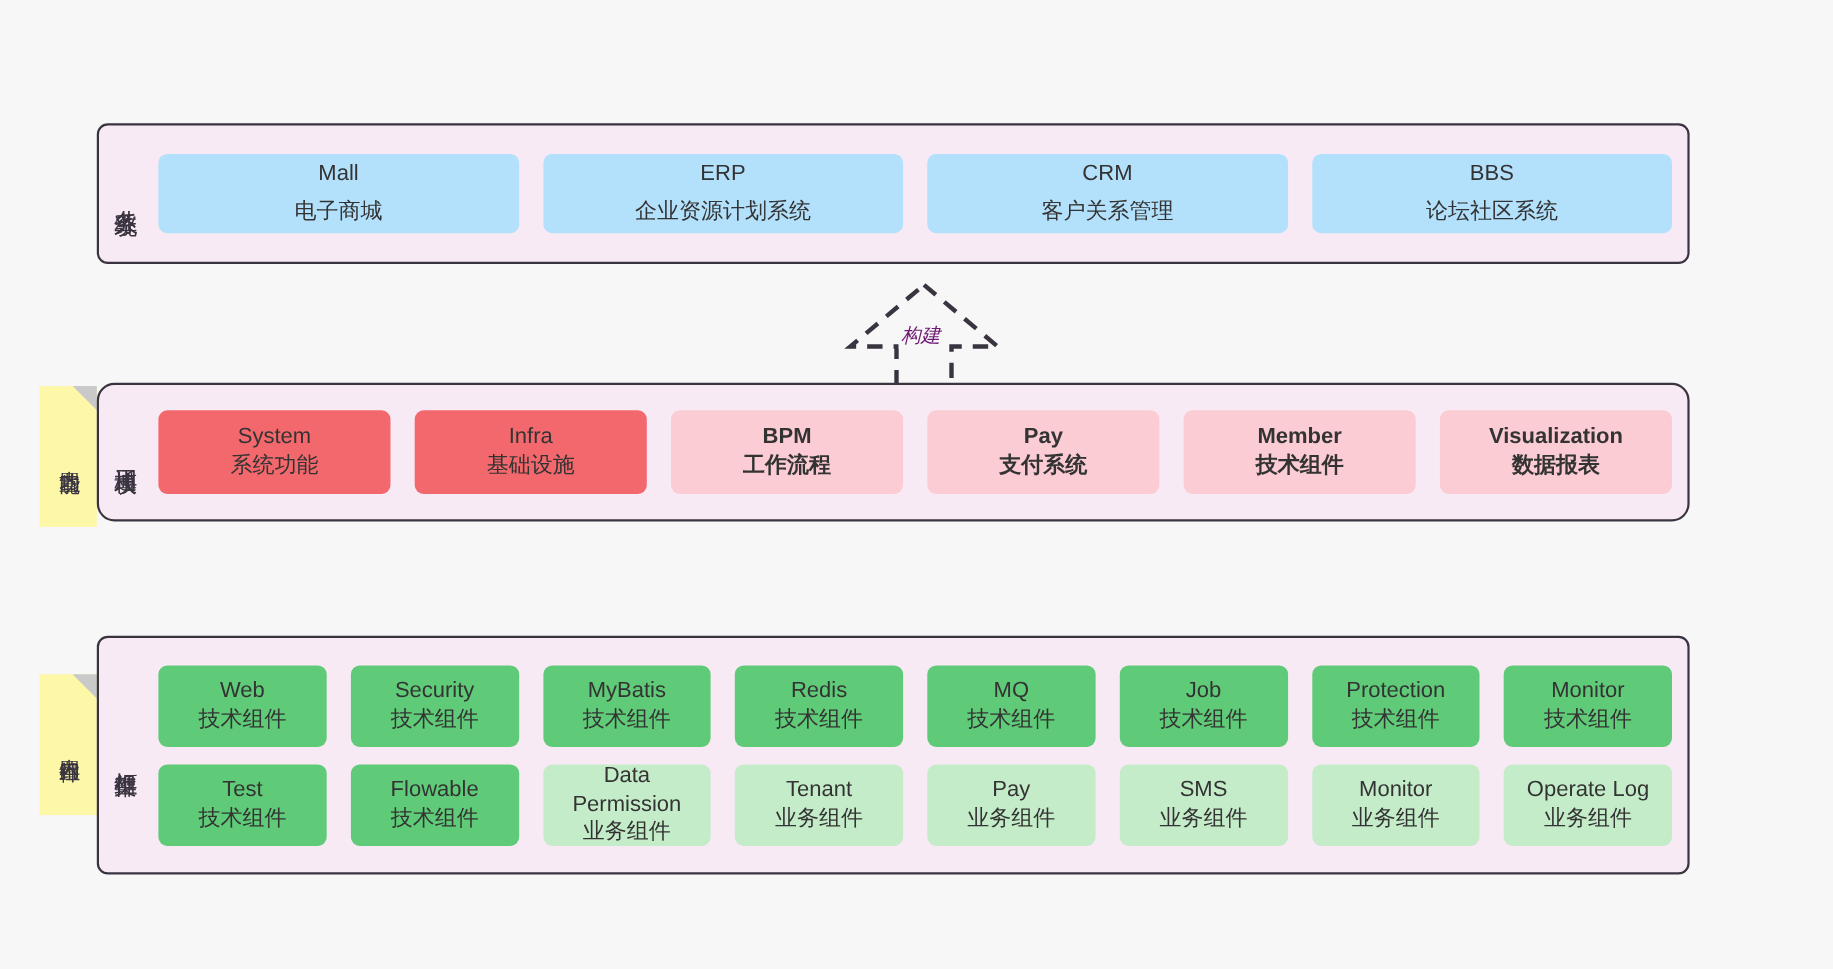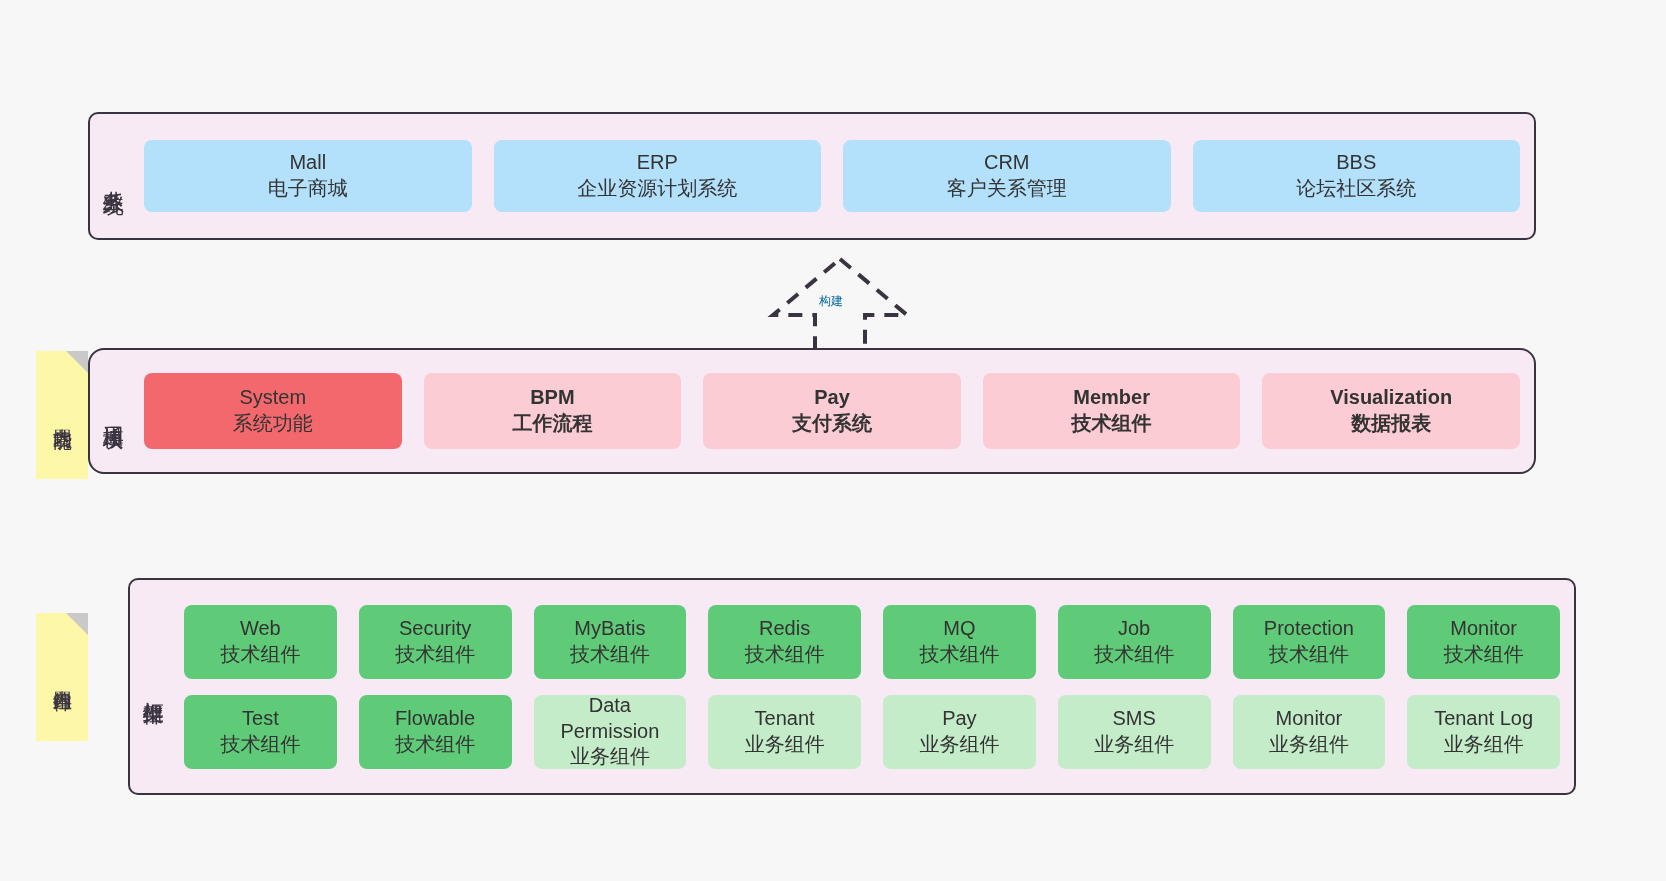--- a/index.html
+++ b/index.html
@@ -86,23 +86,23 @@
   
   .c-blue      { background: #b3e0fb; }
   .c-red       { background: #f2686c; }
   .c-pink      { background: #fbccd3; font-weight: bold; }
   .c-green     { background: #5fca77; }
   .c-lightgreen{ background: #c4ecc9; }
 
   
   #layer-business { left: 88px;  top: 112px; width: 1448px; height: 128px; }
   #layer-common   { left: 88px;  top: 348px; width: 1448px; height: 126px; border-radius: 16px; }
-  #layer-framework{ left: 88px;  top: 578px; width: 1448px; height: 217px; margin-left: 40px; }
-
-  #layer-business  .row .card { height: 72px; }
+  #layer-framework{ left: 88px;  top: 578px; width: 1448px; height: 217px; }
+
+  #layer-business  .row .card { height: 72px; justify-content: space-between; }
   #layer-common    .row .card { height: 76px; }
   #layer-framework .row .card { height: 74px; }
 
   
   .note {
     position: absolute;
     background: #fdf7a8;
     display: flex;
     align-items: center;
     justify-content: center;
@@ -131,25 +131,26 @@
   .arrow {
     position: absolute;
     width: 170px;
     height: 100px;
   }
   .arrow svg { display: block; }
   .arrow-label {
     position: absolute;
     left: 62px;
     top: 40px;
-    font-size: 12px;
-    color: #0369a1;
+    font-size: 18px;
+    color: #701a75;
     background: #f7f7f7;
     padding: 0 2px;
     white-space: nowrap;
+    font-style: italic;
   }
   #arrow-build   { left: 755px; top: 253px; }
   #arrow-realize { left: 770px; top: 490px; }
 </style>
 </head>
 <body>
 
 <div id="canvas">
 
   <div class="layer" id="layer-business">
@@ -189,20 +190,24 @@
   </div>
 
   <div class="layer" id="layer-common">
     <div class="layer-title">通用模块</div>
     <div class="layer-body">
       <div class="row">
         <div class="card c-red">
           <span class="en">System</span>
           <span class="cn">系统功能</span>
         </div>
+        <div class="card c-red">
+          <span class="en">Infra</span>
+          <span class="cn">基础设施</span>
+        </div>
         <div class="card c-pink">
           <span class="en">BPM</span>
           <span class="cn">工作流程</span>
         </div>
         <div class="card c-pink">
           <span class="en">Pay</span>
           <span class="cn">支付系统</span>
         </div>
         <div class="card c-pink">
           <span class="en">Member</span>
@@ -284,21 +289,21 @@
         </div>
         <div class="card c-lightgreen">
           <span class="en">SMS</span>
           <span class="cn">业务组件</span>
         </div>
         <div class="card c-lightgreen">
           <span class="en">Monitor</span>
           <span class="cn">业务组件</span>
         </div>
         <div class="card c-lightgreen">
-          <span class="en">Tenant Log</span>
+          <span class="en">Operate Log</span>
           <span class="cn">业务组件</span>
         </div>
       </div>
 
     </div>
   </div>
 
 </div>
 
 </body></html>

